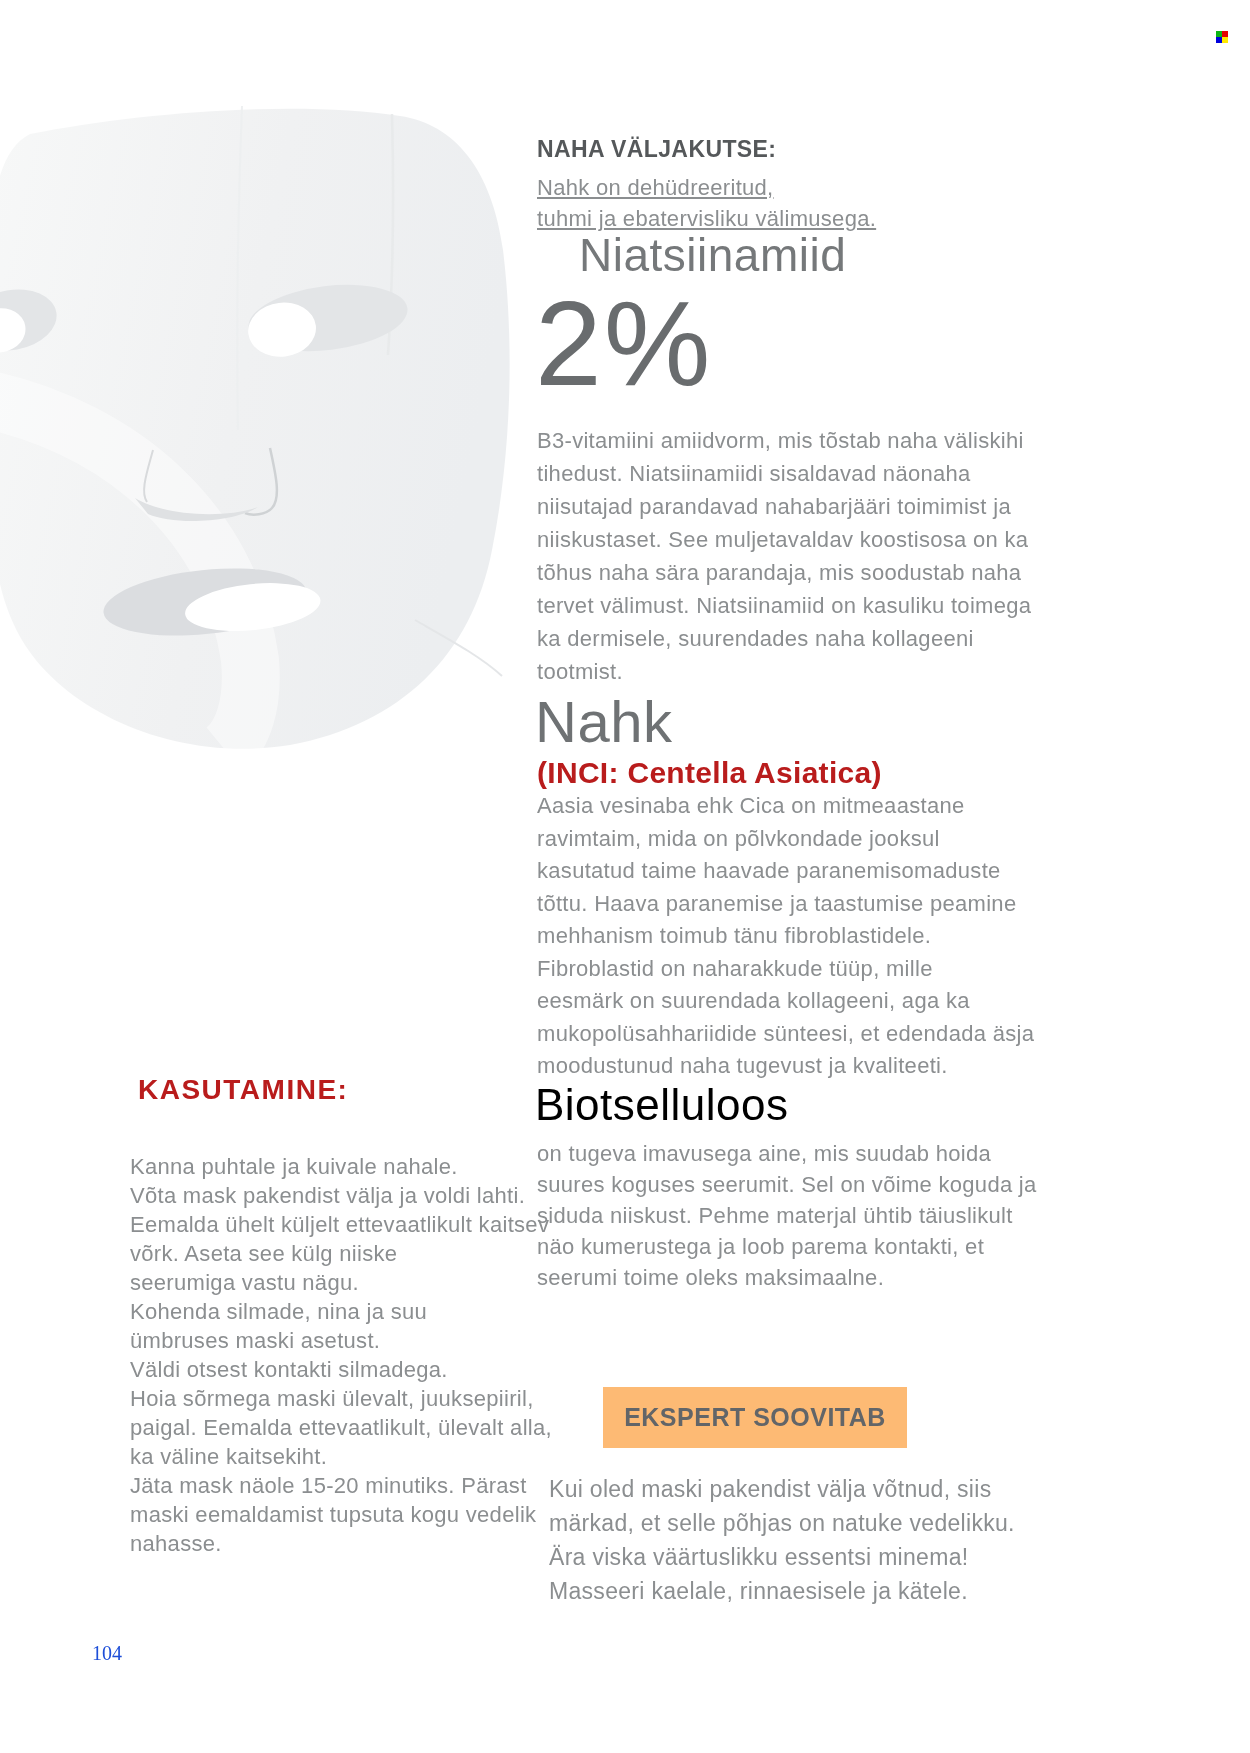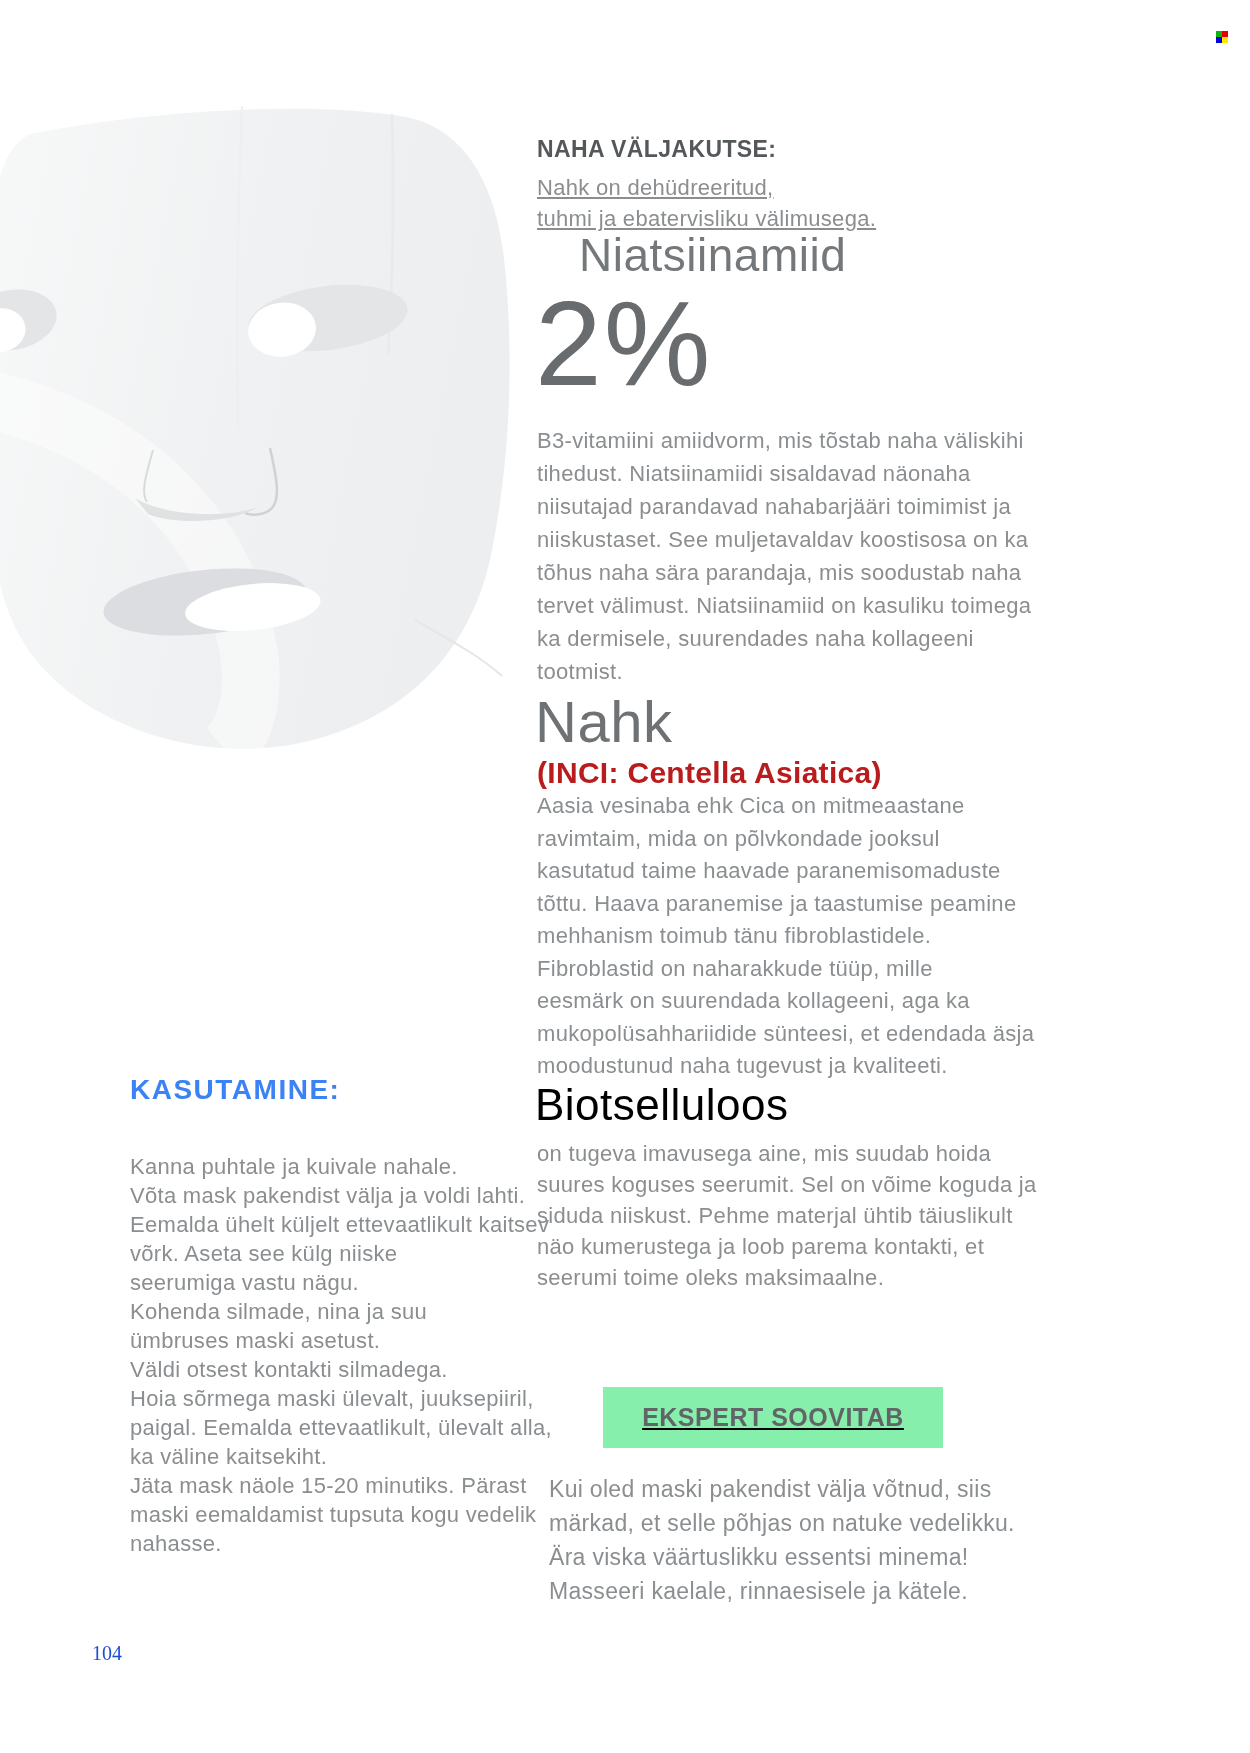--- a/index.html
+++ b/index.html
@@ -30,32 +30,32 @@
   .body-text{
     font-size:22px;color:#8b8e90;letter-spacing:0.3px;
   }
   .niacinamide-text{left:537px;top:424px;line-height:33px;width:570px;}
   .cica-name{left:535px;top:688px;font-size:58px;color:#6f7274;}
   .inci-line{left:537px;top:756px;font-size:30px;color:#b91c1c;letter-spacing:0.3px;font-weight:bold;}
   .cica-text{left:537px;top:790px;line-height:32.5px;width:570px;}
   .bio-name{left:535px;top:1080px;font-size:44px;color:#000000;}
   .bio-text{left:537px;top:1138px;line-height:31px;width:570px;}
   .expert-box{
-    left:603px;top:1387px;width:340px;height:61px;
-    background:#86efac;
-    display:flex;align-items:center;justify-content:center;text-decoration:underline;
+    left:603px;top:1387px;width:304px;height:61px;
+    background:#fdba74;
+    display:flex;align-items:center;justify-content:center;
   }
   .expert-label{
     font-size:25px;font-weight:bold;color:#626568;letter-spacing:0.5px;
   }
   .expert-text{left:537px;top:1472px;font-size:23px;line-height:34px;width:580px;margin-left:12px;}
   
   .usage-title{
-    left:130px;top:1074px;
-    font-size:28px;font-weight:bold;color:#3b82f6;letter-spacing:1.5px;
+    left:138px;top:1074px;
+    font-size:28px;font-weight:bold;color:#b91c1c;letter-spacing:1.5px;
   }
   .usage-text{left:130px;top:1152px;line-height:29px;width:440px;}
   .page-number{
     left:92px;top:1642px;
     font-family:"Liberation Serif", serif;
     font-size:20px;color:#1d4ed8;
   }
   
   .corner-icon{
     left:1216px;top:31px;width:12px;height:12px;

